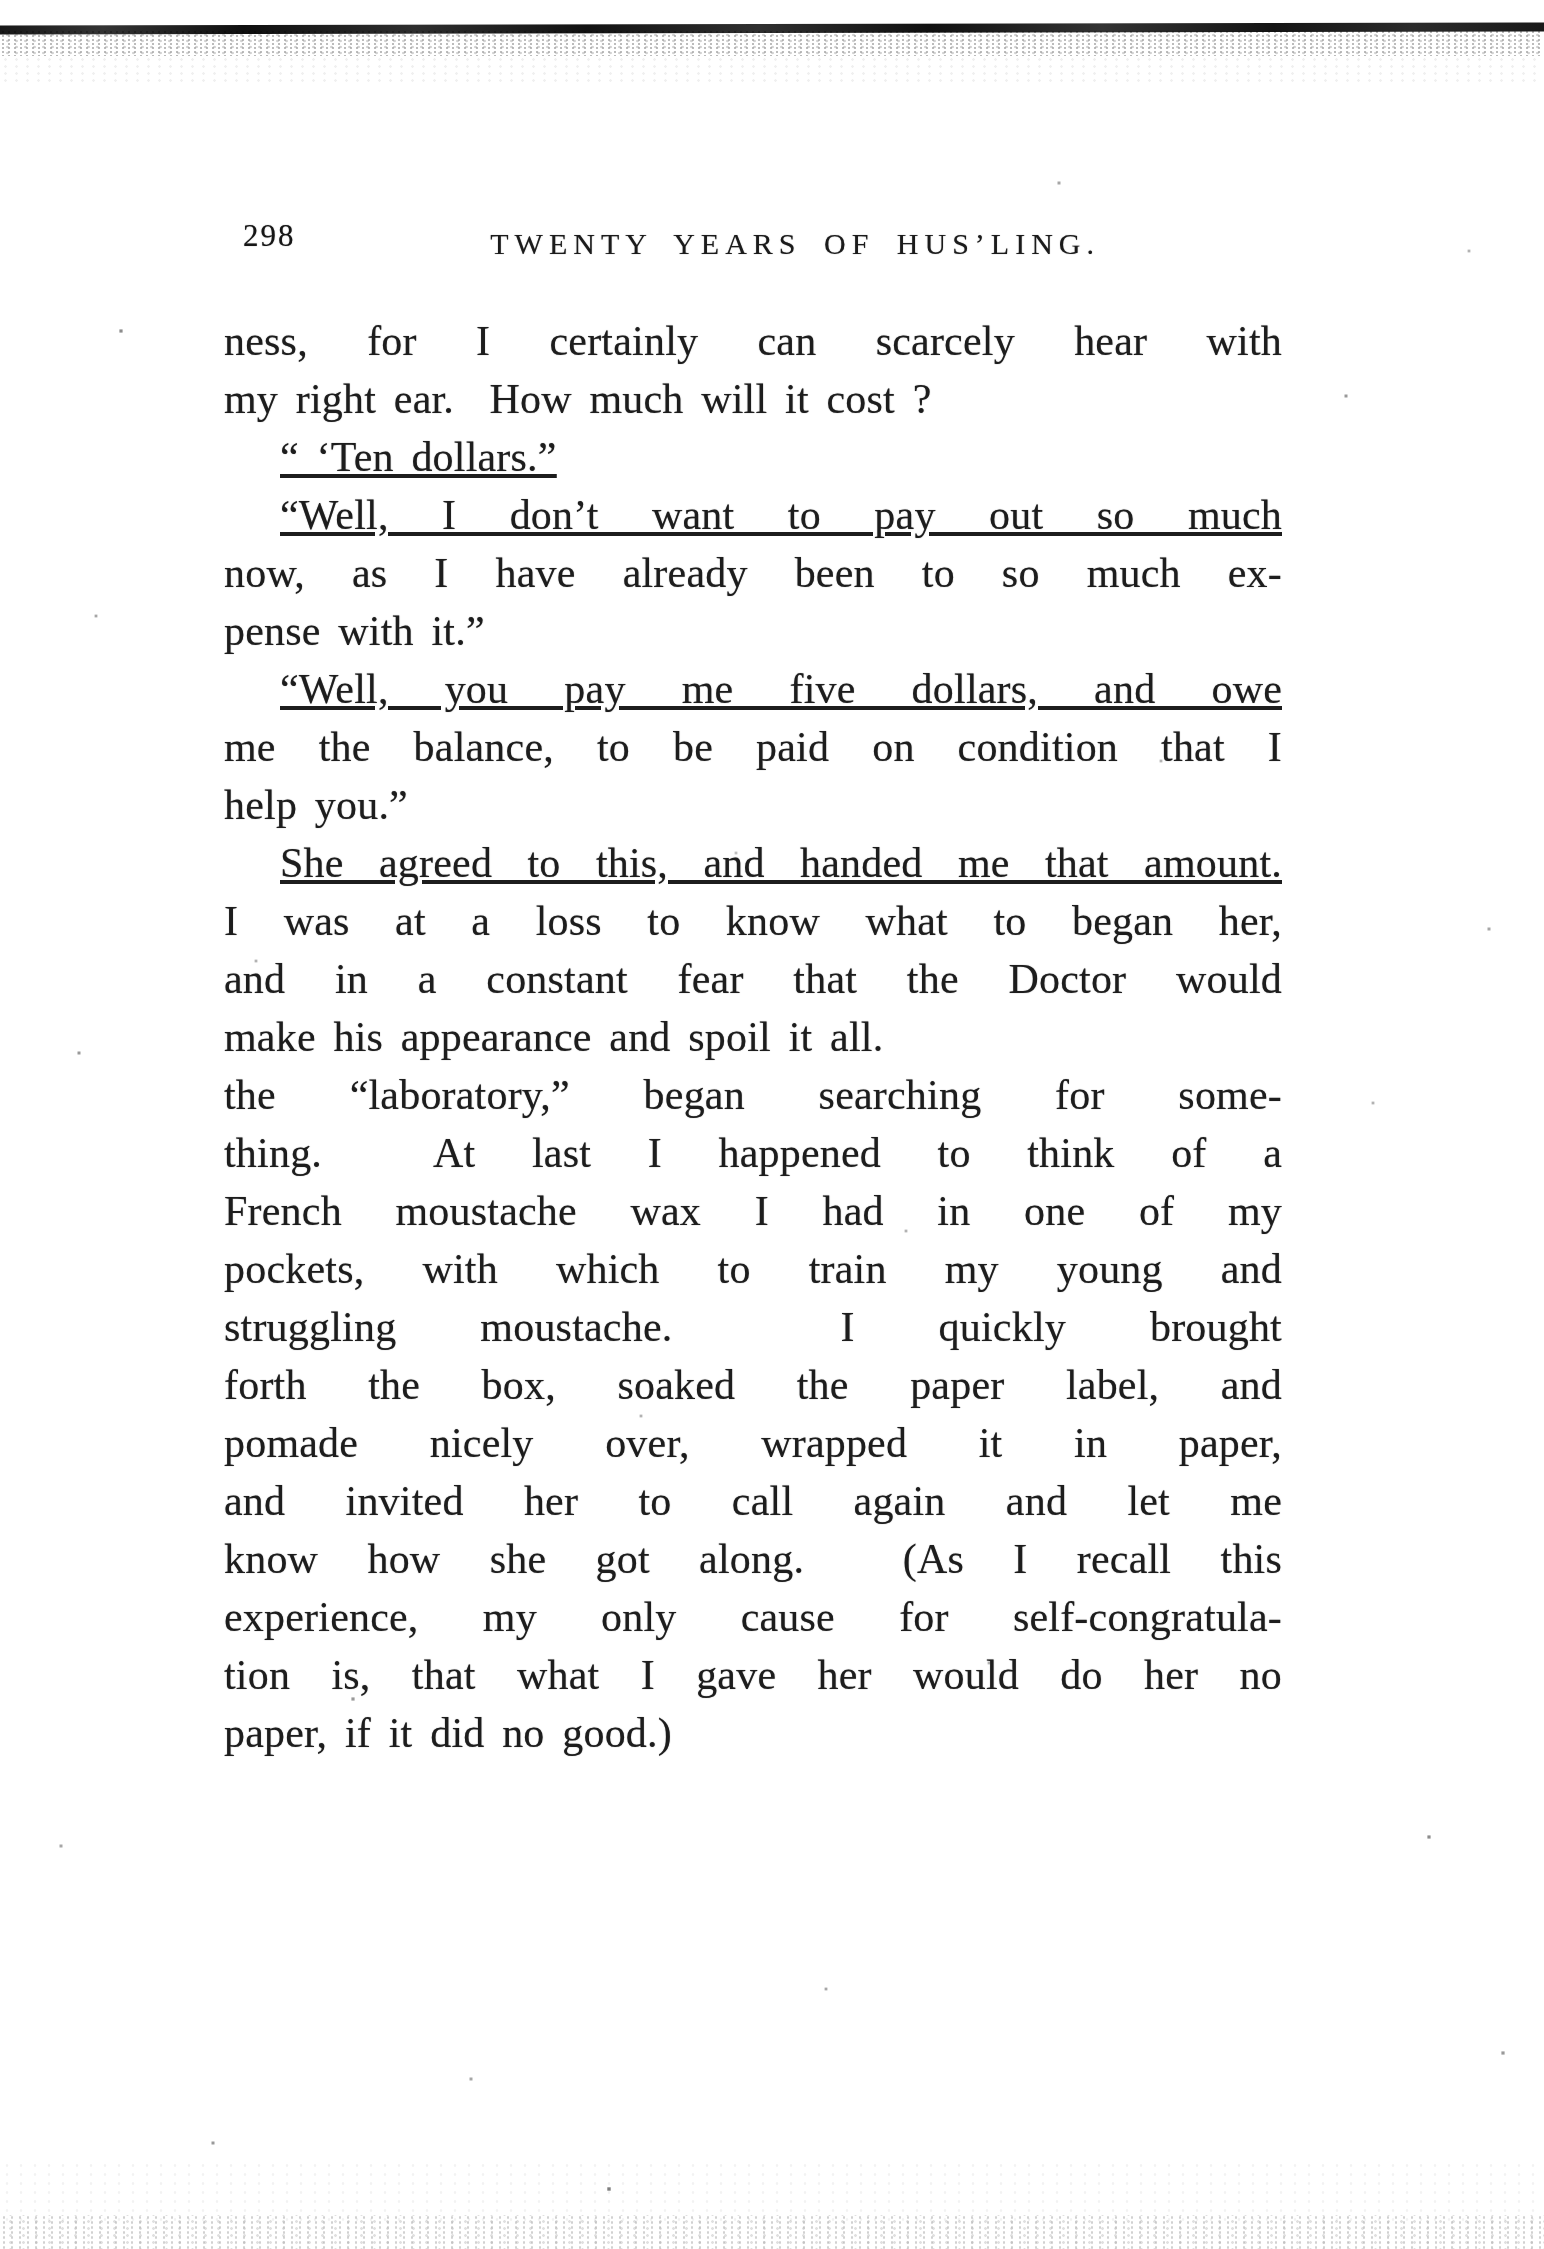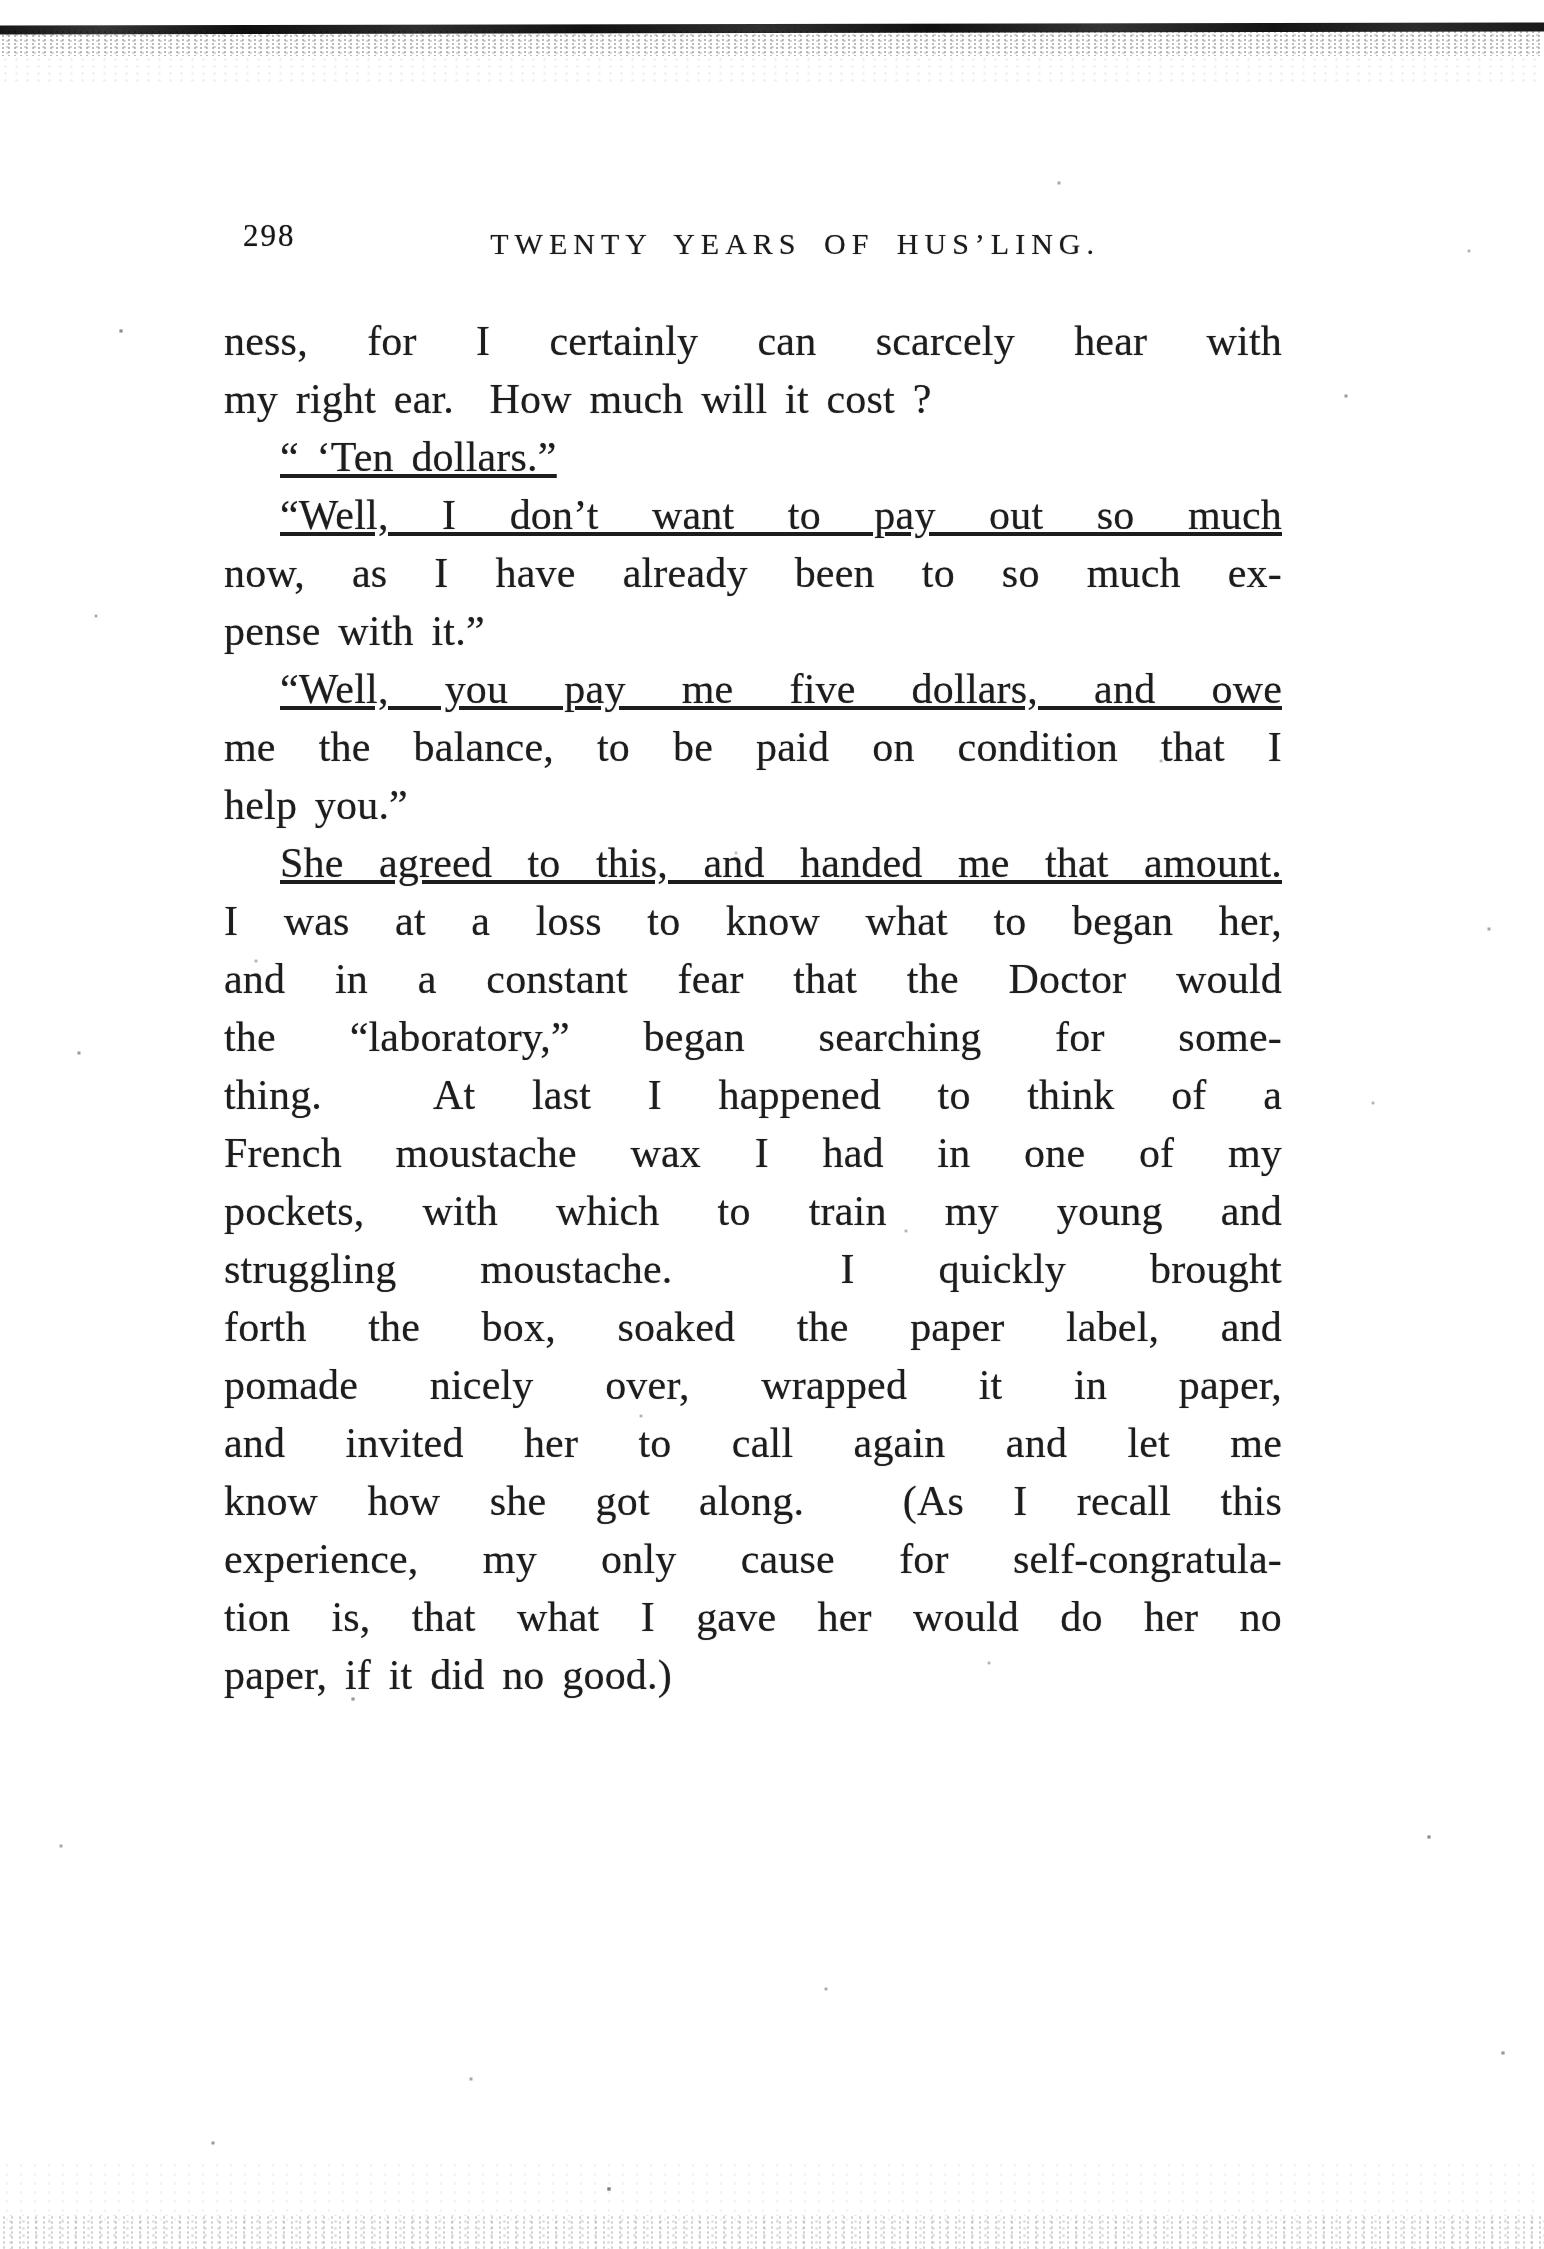--- a/index.html
+++ b/index.html
@@ -183,20 +183,21 @@
     <div class="ln in last">“ ‘Ten dollars.”</div>
     <div class="ln in j">“Well, I don’t want to pay out so much</div>
     <div class="ln j">now, as I have already been to so much ex-</div>
     <div class="ln last">pense with it.”</div>
     <div class="ln in j">“Well, you pay me five dollars, and owe</div>
     <div class="ln j">me the balance, to be paid on condition that I</div>
     <div class="ln last">help you.”</div>
     <div class="ln in j">She agreed to this, and handed me that amount.</div>
     <div class="ln j">I was at a loss to know what to began her,</div>
     <div class="ln j">and in a constant fear that the Doctor would</div>
+    <div class="ln last">make his appearance and spoil it all.</div>
     <div class="ln j">the “laboratory,” began searching for some-</div>
     <div class="ln j">thing.&nbsp; At last I happened to think of a</div>
     <div class="ln j">French moustache wax I had in one of my</div>
     <div class="ln j">pockets, with which to train my young and</div>
     <div class="ln j">struggling moustache.&nbsp; I quickly brought</div>
     <div class="ln j">forth the box, soaked the paper label, and</div>
     <div class="ln j">pomade nicely over, wrapped it in paper,</div>
     <div class="ln j">and invited her to call again and let me</div>
     <div class="ln j">know how she got along.&nbsp; (As I recall this</div>
     <div class="ln j">experience, my only cause for self-congratula-</div>

